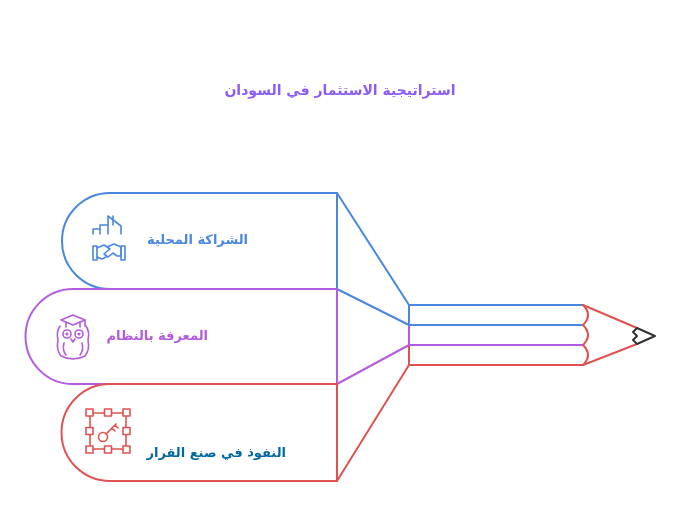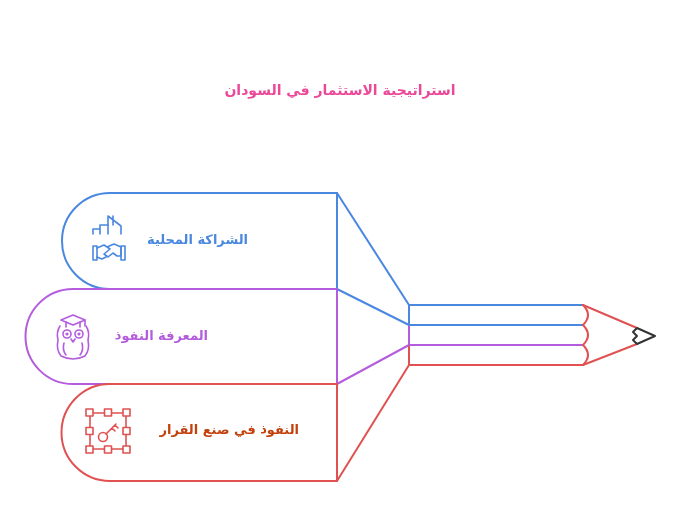--- a/index.html
+++ b/index.html
@@ -1,21 +1,21 @@
 <!DOCTYPE html>
 <html><head>
   <meta charset="utf-8">
   <style>
     html, body { margin: 0; padding: 0; background: #ffffff; }
     body { width: 680px; height: 530px; position: relative; overflow: hidden; font-family: "Liberation Sans", "DejaVu Sans", sans-serif; }
     #diagram { position: absolute; left: 0; top: 0; width: 680px; height: 530px; }
     .title {
       position: absolute; left: 0; top: 82px; width: 680px; text-align: center;
       font-family: "DejaVu Sans", "Liberation Sans", sans-serif;
-      font-size: 14px; font-weight: bold; color: #ec4899; direction: rtl;
+      font-size: 14px; font-weight: bold; color: #8b5cf6; direction: rtl;
     }
     .label {
       position: absolute; direction: rtl; white-space: nowrap;
       font-family: "DejaVu Sans", "Liberation Sans", sans-serif;
       font-size: 13px; font-weight: bold; text-align: right;
     }
   </style>
 </head>
 <body>
 
@@ -82,14 +82,14 @@
     <rect x="123" y="427.5" width="7" height="7" fill="#ffffff"></rect>
     <rect x="86" y="446" width="7" height="7" fill="#ffffff"></rect>
     <rect x="104.5" y="446" width="7" height="7" fill="#ffffff"></rect>
     <rect x="123" y="446" width="7" height="7" fill="#ffffff"></rect>
     <circle cx="103" cy="437" r="4.5"></circle>
     <path d="M106 434 L116 424 M112 428 L115 431 M115 425 L118 428"></path>
   </g>
 </svg>
 
 <div class="label" style="left:146px; top:232px; width:102px; color:#4a88e0;">الشراكة المحلية</div>
-<div class="label" style="left:108px; top:328px; width:100px; color:#b45cde;">المعرفة النفوذ</div>
-<div class="label" style="left:146px; top:422px; width:140px; color:#c2410c;margin-left:13px;">النفوذ في صنع القرار</div>
+<div class="label" style="left:108px; top:328px; width:100px; color:#b45cde;">المعرفة بالنظام</div>
+<div class="label" style="left:146px; top:445px; width:140px; color:#0369a1;">النفوذ في صنع القرار</div>
 
 </body></html>

